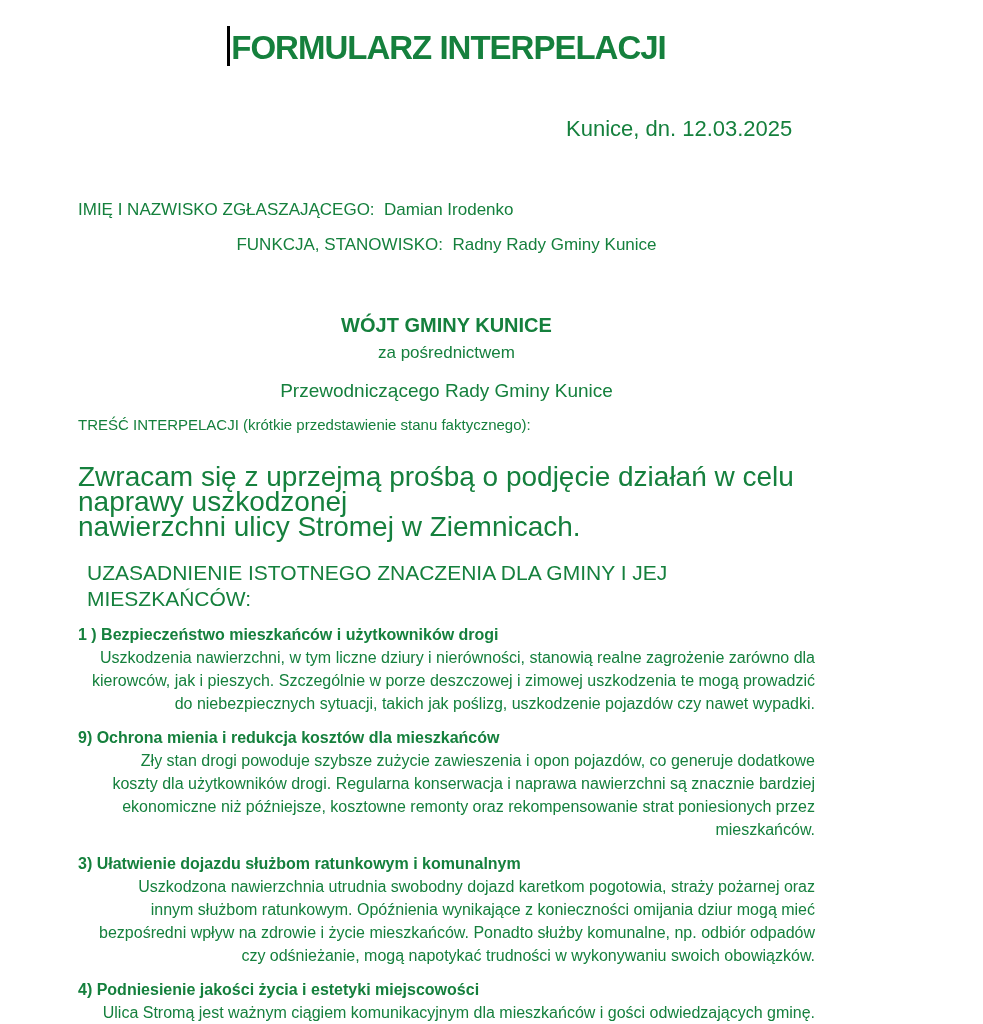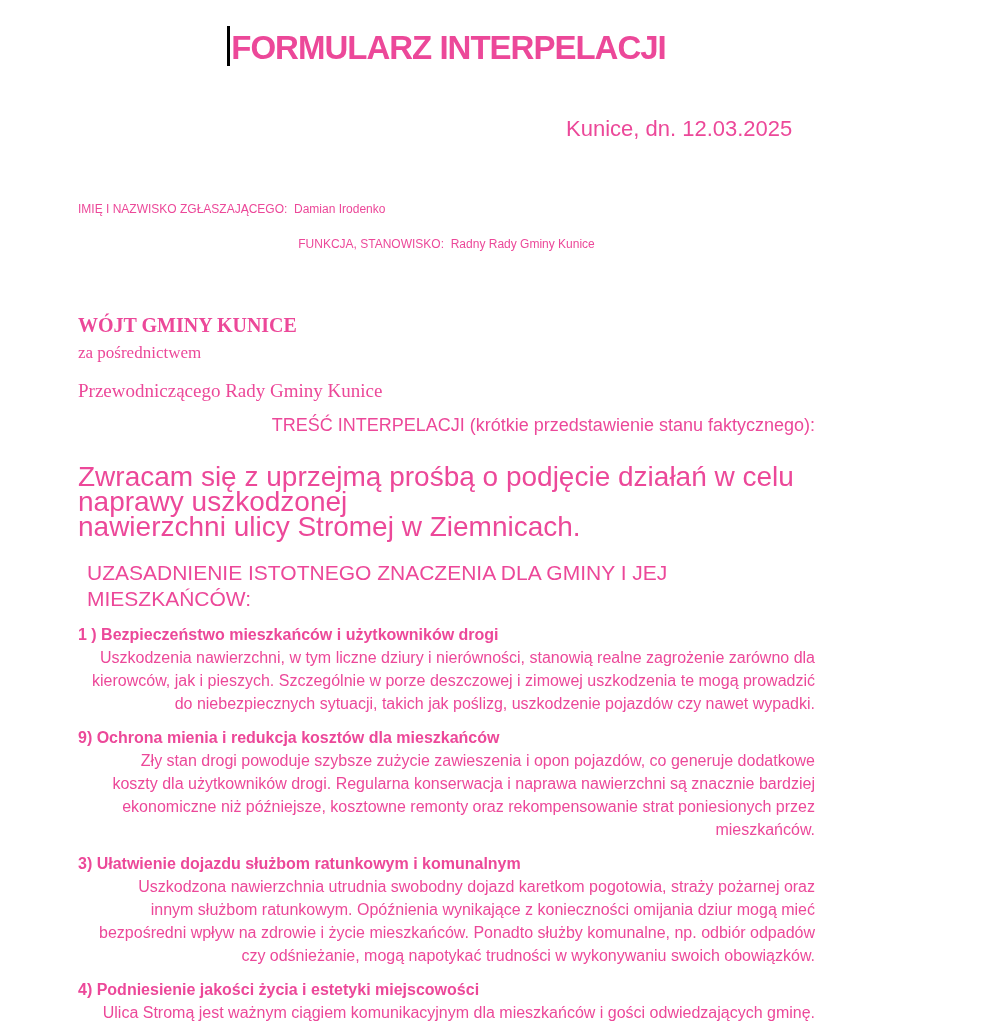--- a/index.html
+++ b/index.html
@@ -2,21 +2,21 @@
 <html><head>
 <meta charset="utf-8">
 <style>
   html, body { margin: 0; padding: 0; background: #ffffff; }
   .page {
     position: relative;
     width: 877px;
     height: 1024px;
     margin: 0;
     background: #ffffff;
-    color: #ec4899;
+    color: #15803d;
     font-family: "Liberation Sans", "DejaVu Sans", sans-serif;
     box-sizing: border-box;
     padding: 0 62px 0 78px;
     overflow: hidden;
   }
   .page * { box-sizing: border-box; }
   h1, p, div { margin: 0; padding: 0; }
 
   .doc-title {
     margin-top: 26px;
@@ -37,39 +37,38 @@
   }
 
   .doc-date {
     margin-top: 46px;
     margin-left: 488px;
     font-size: 22px;
     line-height: 26px;
     white-space: nowrap;
   }
 
-  .doc-line { font-size: 12px; line-height: 21px; white-space: pre-wrap; }
+  .doc-line { font-size: 17px; line-height: 21px; white-space: pre-wrap; }
   .submitter-line { margin-top: 57px; }
   .function-line  { margin-top: 14px; text-align: center; }
 
-  .addressee { text-align: left; font-family: Liberation Serif, serif; }
+  .addressee { text-align: center; }
   .addressee-main {
     margin-top: 58px;
     font-size: 20px;
     font-weight: bold;
     line-height: 24px;
   }
   .addressee-via  { margin-top: 5px; font-size: 17px; line-height: 21px; }
   .addressee-chair{ margin-top: 16px; font-size: 19px; line-height: 23px; }
 
   .content-label {
     margin-top: 12px;
-    font-size: 18px;
+    font-size: 15px;
     line-height: 22px;
-    text-align: right;
   }
   .content-text {
     margin-top: 28px;
     font-size: 28px;
     line-height: 25px;
     white-space: pre-wrap;
   }
   .justification-heading {
     margin-top: 21px;
     font-size: 21px;

